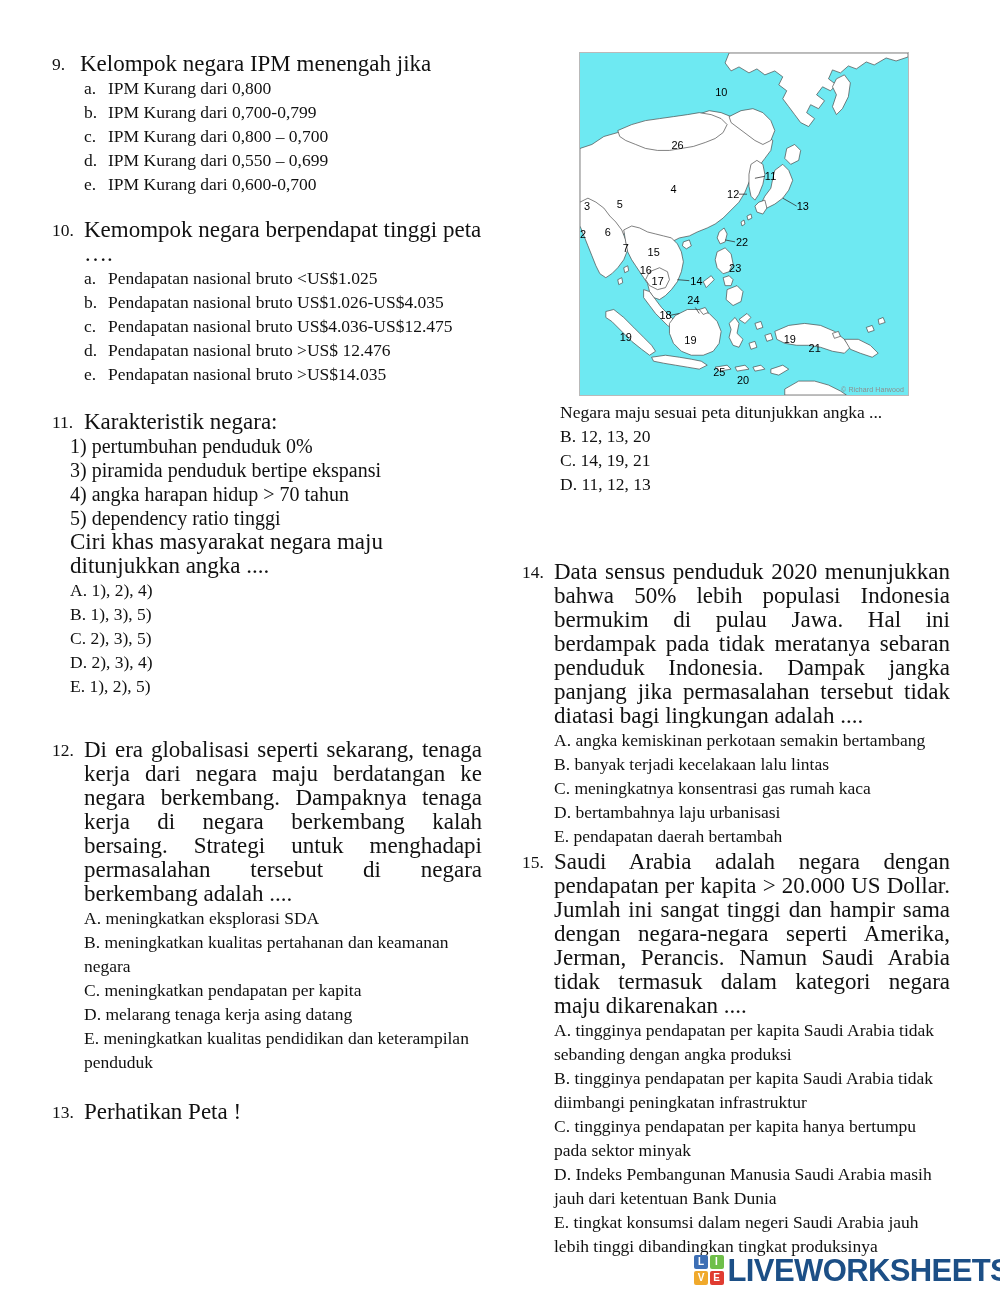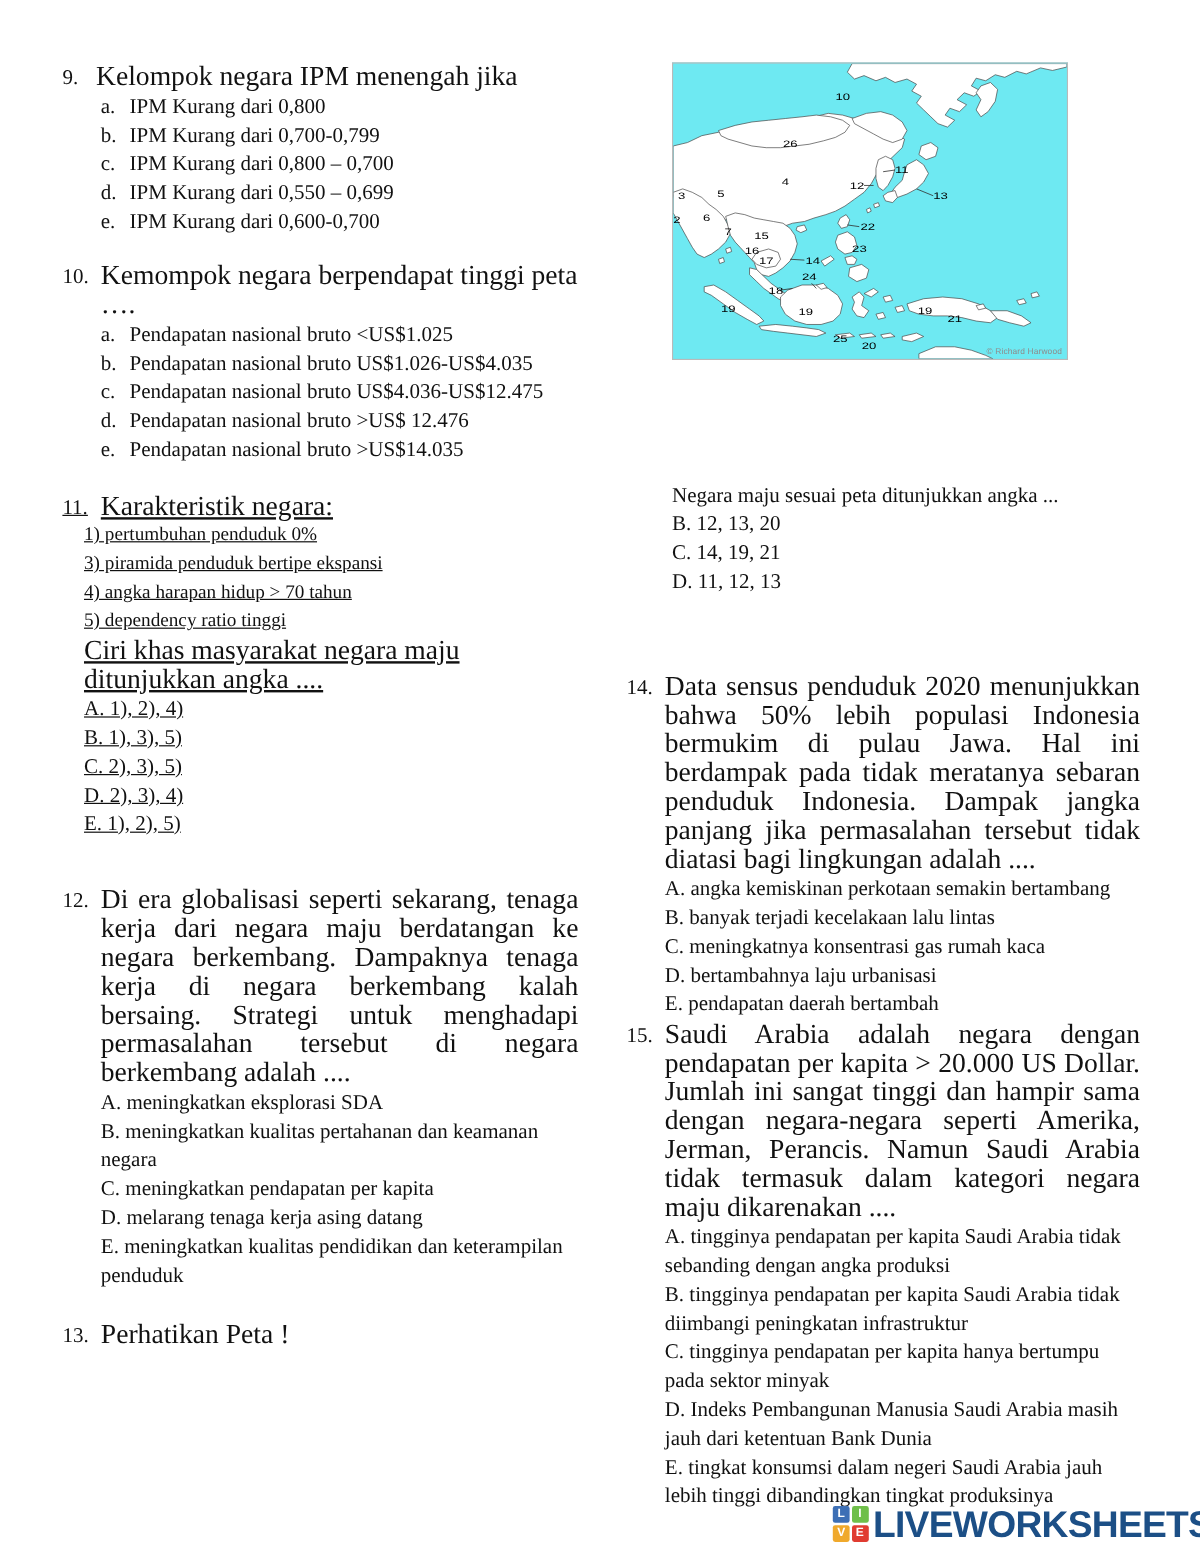--- a/index.html
+++ b/index.html
@@ -104,40 +104,41 @@
     line-height: 24px;
   }
 
   .numbered-list {
     margin: 0;
     padding: 0;
     list-style: none;
     padding-left: 18px;
   }
   .numbered-list li {
-    font-size: 16px;
+    font-size: 20px;
     line-height: 24px;
   }
 
   
   .map-figure {
     position: absolute;
     left: 38px;
     top: 0px;
     width: 330px;
     height: 344px;
   }
   .map-frame {
     width: 330px;
-    height: 248px;
+    height: 344px;
     background: #6ee9f2;
     border: 1px solid #b9b9b9;
     box-sizing: border-box;
     position: relative;
     overflow: hidden;
+    margin-left: 19px;
   }
   .map-frame svg {
     display: block;
     width: 100%;
     height: 100%;
   }
   .map-credit {
     position: absolute;
     right: 4px;
     bottom: 2px;
@@ -252,21 +253,21 @@
           <span class="mk">d.</span>
           <span class="tx">Pendapatan nasional bruto  &gt;US$ 12.476</span>
         </li>
         <li>
           <span class="mk">e.</span>
           <span class="tx">Pendapatan nasional bruto  &gt;US$14.035</span>
         </li>
       </ul>
     </div>
 
-    <div class="q" style="margin-top:24px;text-decoration:underline;">
+    <div class="q" style="margin-top:24px;">
       <div class="q-row">
         <div class="q-num wide">11.</div>
         <div class="q-body">
           <div class="q-stem">Karakteristik negara:</div>
         </div>
       </div>
       <ul class="numbered-list">
         <li>1) pertumbuhan penduduk 0%</li>
         <li>3) piramida penduduk bertipe ekspansi</li>
         <li>4) angka harapan hidup &gt; 70 tahun</li>

